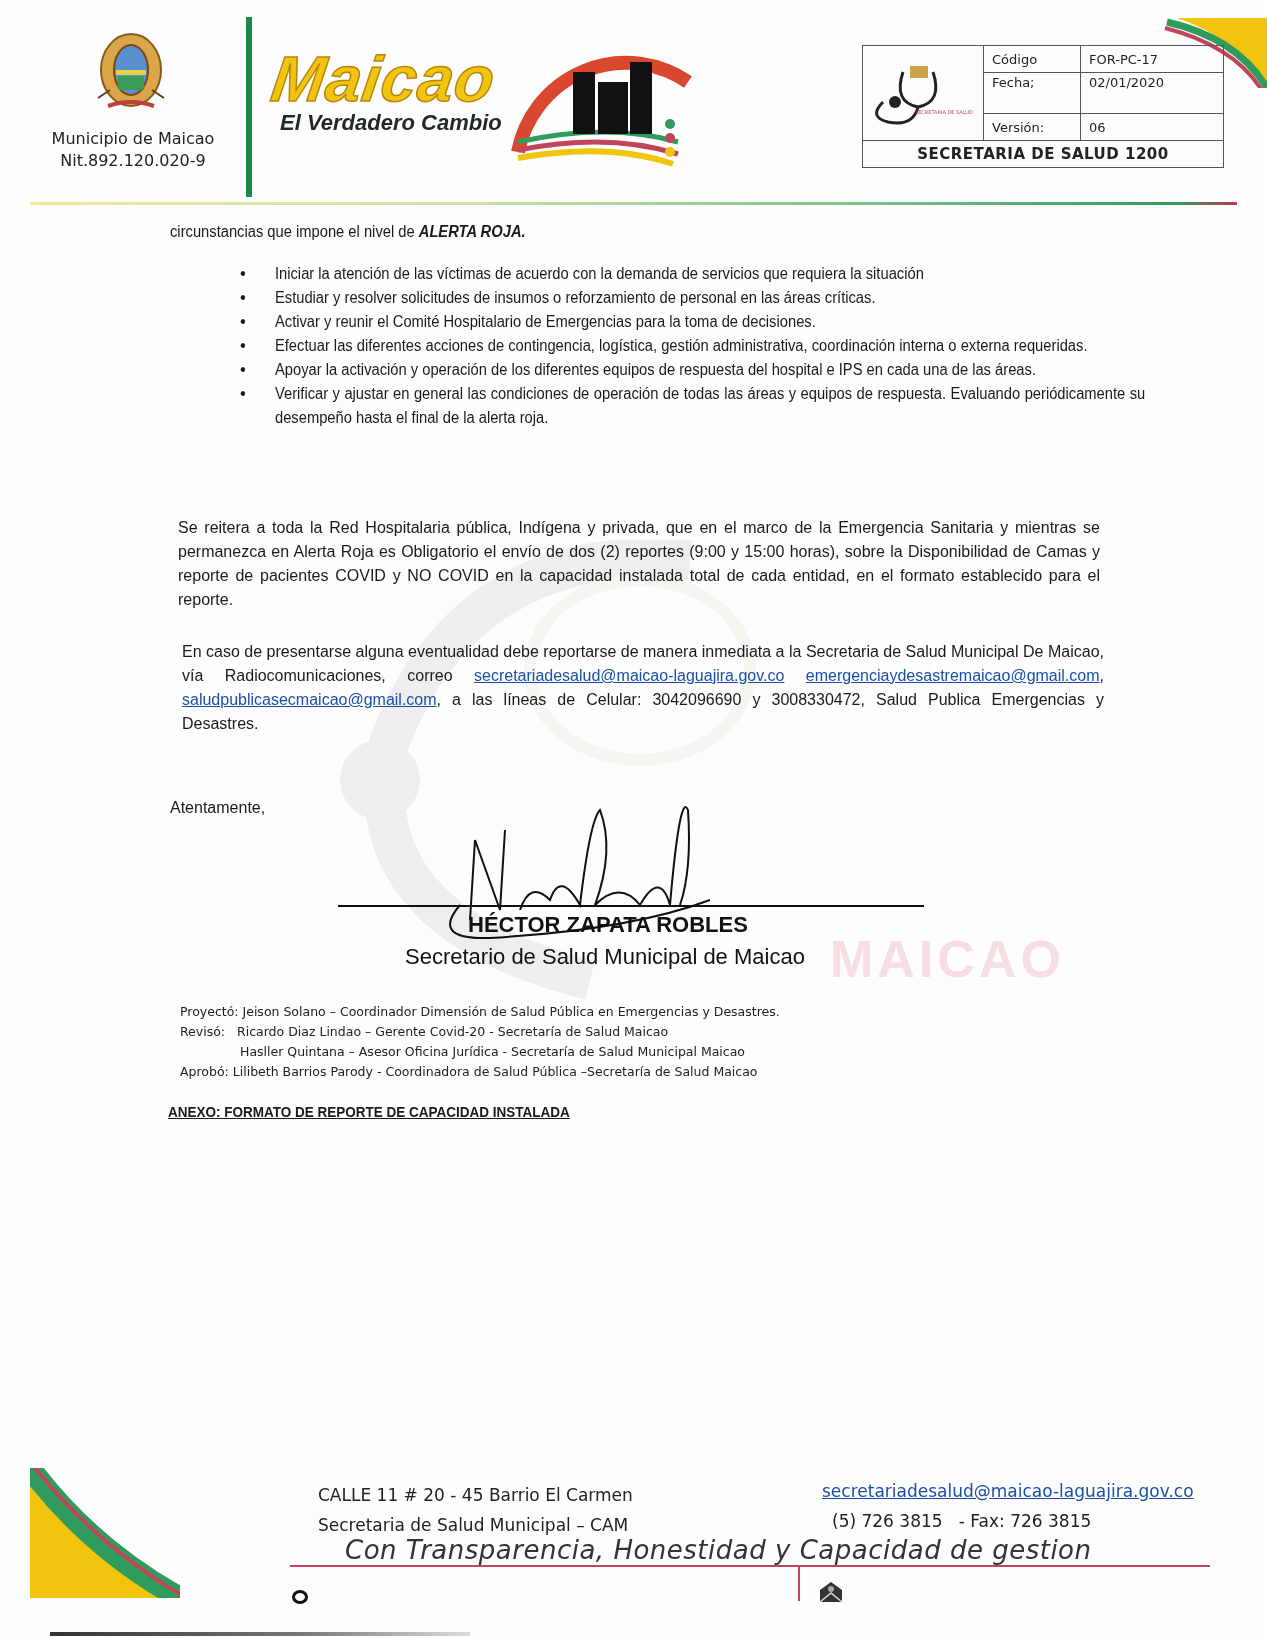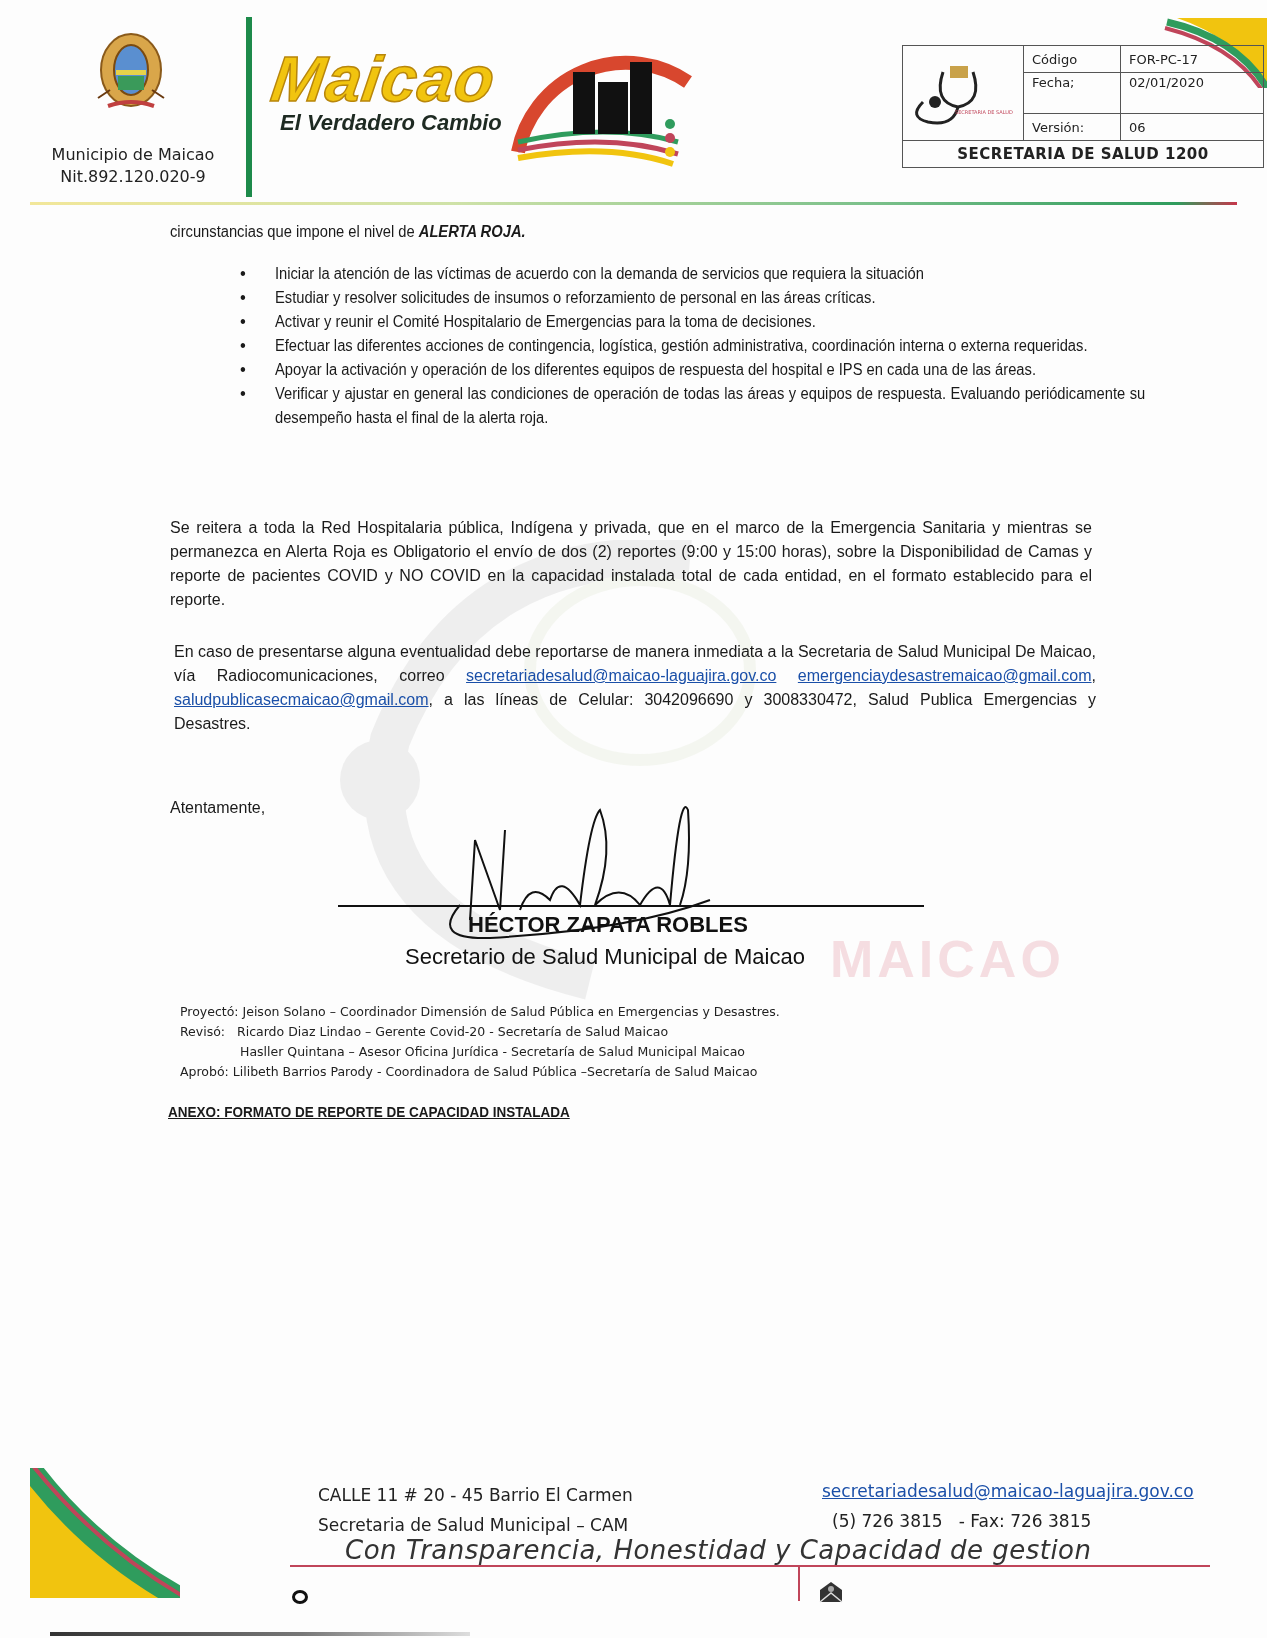--- a/index.html
+++ b/index.html
@@ -6,43 +6,43 @@
   body {
     width:1267px; height:1638px; position:relative; overflow:hidden;
     background:#fdfdfd;
     font-family:"Liberation Sans", sans-serif;
     color:#1a1a1a;
   }
   .abs { position:absolute; }
 
   
   .crest { left:88px; top:28px; width:86px; height:92px; }
-  .muni-name { left:28px; top:144px; width:210px; text-align:center; font-family:"DejaVu Sans", sans-serif; font-size:16px; line-height:22px; color:#222; }
+  .muni-name { left:28px; top:128px; width:210px; text-align:center; font-family:"DejaVu Sans", sans-serif; font-size:16px; line-height:22px; color:#222; }
   .green-bar { left:246px; top:17px; width:6px; height:180px; background:#1d8a4a; }
   .logo { left:268px; top:42px; width:440px; height:130px; }
   .logo-title { left:272px; top:42px; font-family:"Liberation Sans", sans-serif; font-weight:bold; font-style:italic; font-size:64px; color:#f1c40f; letter-spacing:1px; -webkit-text-stroke:1.5px #b8860b; transform:skewX(-8deg); }
   .logo-sub { left:280px; top:110px; font-family:"Liberation Sans", sans-serif; font-weight:bold; font-style:italic; font-size:22px; color:#1e2a22; }
   .header-rule { left:30px; top:202px; width:1207px; height:3px; background:linear-gradient(90deg,#f2e79a 0%,#cfe2a8 35%,#7ac08a 70%,#2f9c5d 95%,#c7364b 100%); }
   .corner-tr { right:0; top:18px; width:110px; height:70px; }
 
   
-  .form-table { left:862px; top:45px; width:362px; border-collapse:collapse; font-family:"DejaVu Sans", sans-serif; font-size:13px; color:#222;margin-left:40px; }
+  .form-table { left:862px; top:45px; width:362px; border-collapse:collapse; font-family:"DejaVu Sans", sans-serif; font-size:13px; color:#222; }
   .form-table td { border:1px solid #555; padding:2px 8px; height:22px; }
   .form-table .logo-cell { width:120px; padding:0; }
   .form-table .label-cell { width:80px; }
   .form-table .title-cell { text-align:center; font-weight:bold; font-size:15px; letter-spacing:0.5px; }
 
   
   .body-text { font-family:"Liberation Sans", sans-serif; font-size:16px; line-height:24px; color:#1a1a1a; }
   .intro { left:170px; top:220px; transform:scaleX(0.92); transform-origin:left; }
   .intro b { font-style:italic; }
   .bullets { left:240px; top:262px; width:872px; margin:0; padding:0; list-style:none; }
   .bullets li { position:relative; padding-left:38px; text-align:justify; transform:scaleX(0.92); transform-origin:left; width:946px; }
   .bullets li::before { content:"•"; position:absolute; left:0; top:0; font-size:18px; }
-  .para { left:170px; width:922px; text-align:justify; }
+  .para { left:178px; width:922px; text-align:justify; }
   .para1 { top:516px; }
   .para2 { top:636px; }
   .para a { color:#1a4fa8; text-decoration:underline; }
 
   .closing { left:170px; top:796px; }
   .sign-line { left:338px; top:905px; width:586px; height:2px; background:#111; }
   .signature { left:430px; top:790px; width:320px; height:150px; }
   .signer-name { left:468px; top:912px; font-size:22px; font-weight:bold; color:#111; }
   .signer-role { left:405px; top:944px; font-size:22px; color:#111; }
 

